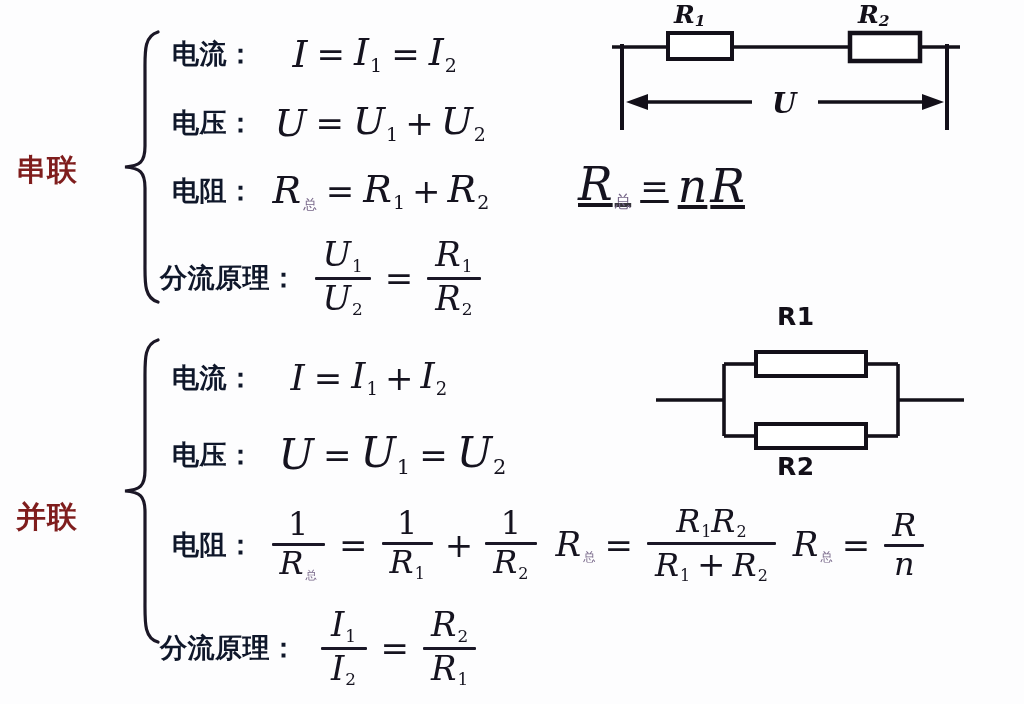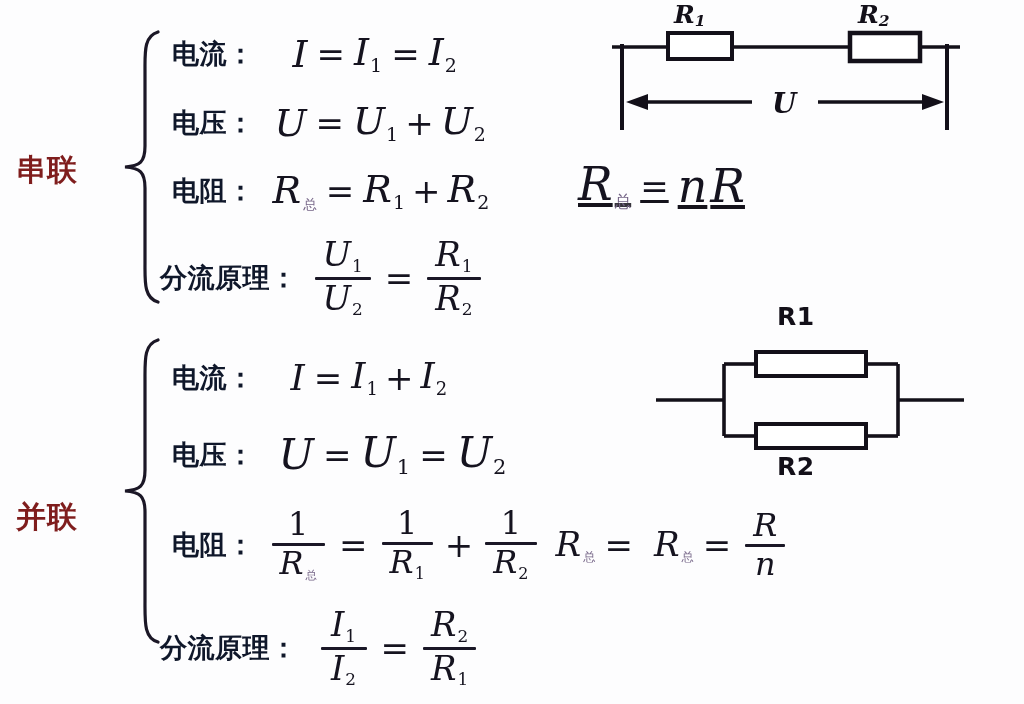--- a/index.html
+++ b/index.html
@@ -287,20 +287,29 @@
       <span class="frac tight">
         <span class="num"><span class="var" style="font-style:normal;">1</span></span>
         <span class="bar"></span>
         <span class="den"><span class="var"><span>R</span><sub class="n">2</sub></span></span>
       </span>
     </span>
 
     <span class="math" style="margin-left:14px; font-size:34px;">
       <span class="var"><span>R</span><sub class="zong">总</sub></span>
       <span class="op eq">=</span>
+      <span class="frac">
+        <span class="num">
+          <span class="var"><span>R</span><sub class="n">1</sub></span><span class="var"><span>R</span><sub class="n">2</sub></span>
+        </span>
+        <span class="bar"></span>
+        <span class="den">
+          <span class="var"><span>R</span><sub class="n">1</sub></span><span class="op">+</span><span class="var"><span>R</span><sub class="n">2</sub></span>
+        </span>
+      </span>
     </span>
 
     <span class="math" style="margin-left:12px; font-size:34px;">
       <span class="var"><span>R</span><sub class="zong">总</sub></span>
       <span class="op eq">=</span>
       <span class="frac tight">
         <span class="num"><span class="var"><span>R</span></span></span>
         <span class="bar"></span>
         <span class="den"><span class="var"><span>n</span></span></span>
       </span>

